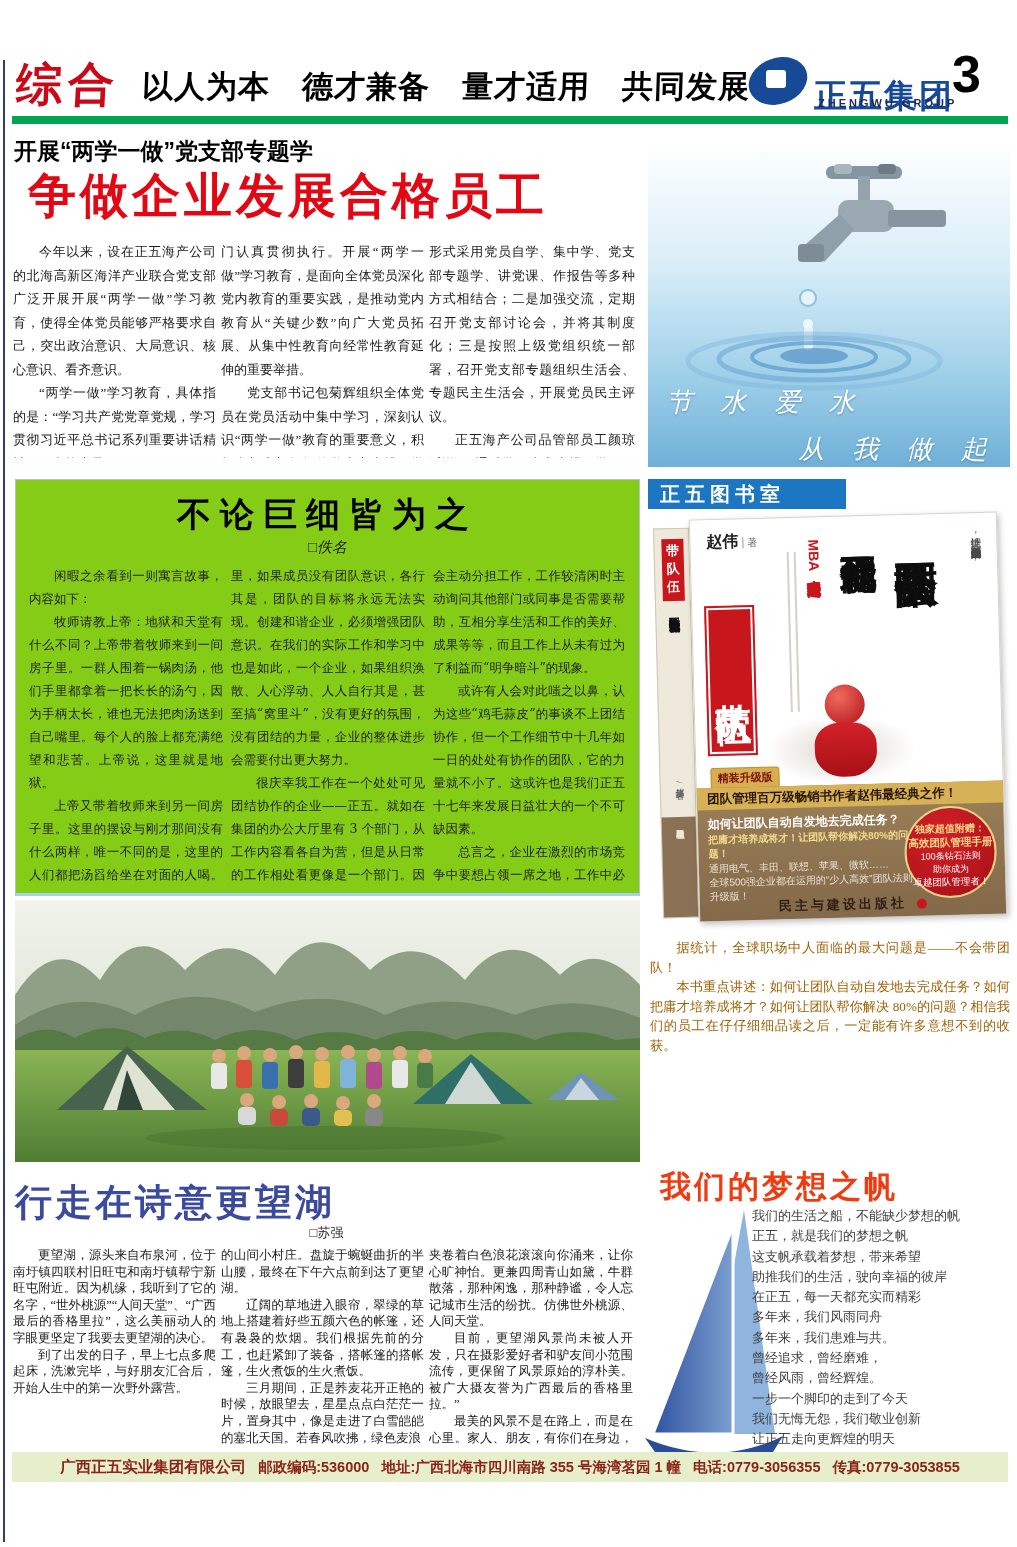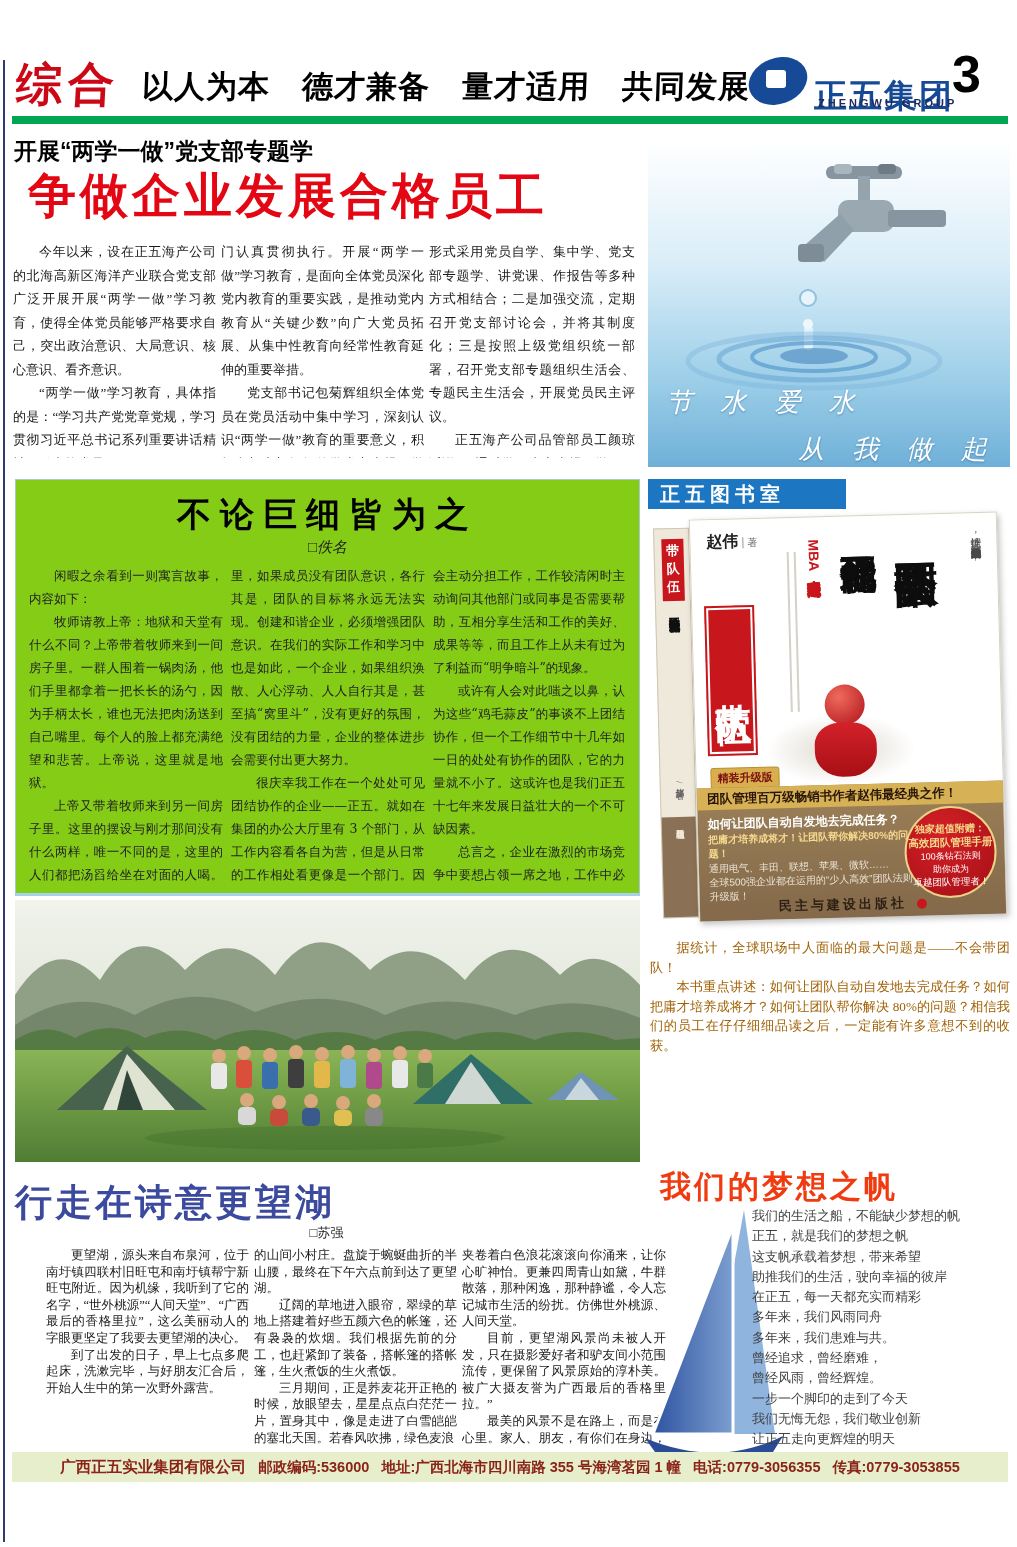--- a/index.html
+++ b/index.html
@@ -101,21 +101,21 @@
             margin-left:10px;vertical-align:middle;}
   .review{left:650px;top:928px;width:360px;font-size:13.2px;line-height:19.6px;text-align:justify;color:#a16207;margin-top:10px;}
 
   
   .photo{left:15px;top:900px;width:625px;height:262px;overflow:hidden;}
 
   
   .a2-title{left:15px;width:623px;top:1178px;
             font:bold 37px "Liberation Sans",sans-serif;color:#3c4a9e;letter-spacing:3px;}
   .a2-byline{left:15px;width:623px;top:1224px;text-align:center;font-size:13px;color:#222;}
-  .a2col{top:1247px;height:200px;font-size:12.5px;line-height:16.6px;text-align:justify;overflow:hidden;color:#1a1a1a;margin-left:33px;}
+  .a2col{top:1247px;height:200px;font-size:12.5px;line-height:16.6px;text-align:justify;overflow:hidden;color:#1a1a1a;}
   .a2c1{left:13px;width:203px;} .a2c2{left:221px;width:203px;} .a2c3{left:429px;width:204px;}
 
   
   .dream-title{left:660px;top:1166px;font:bold 31px "Liberation Sans",sans-serif;color:#f03b10;letter-spacing:3px;}
   .sailboat{left:643px;top:1198px;width:142px;height:256px;}
   .poem{left:752px;top:1206px;width:262px;font-size:13px;line-height:20.3px;color:#3f3f3f;}
   .poem div{white-space:nowrap;}
 
   
   .footer{left:12px;top:1452px;width:996px;height:30px;background:#e7eecb;display:flex;

